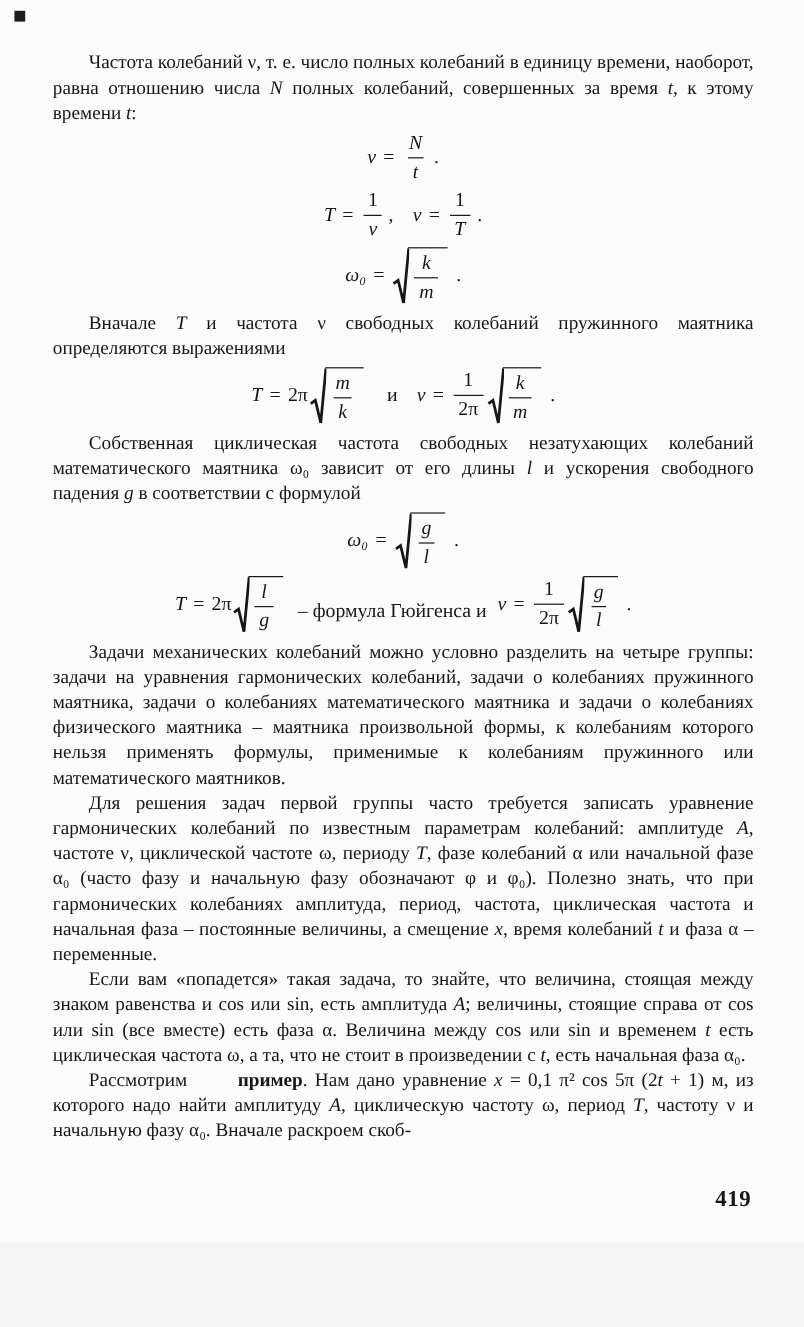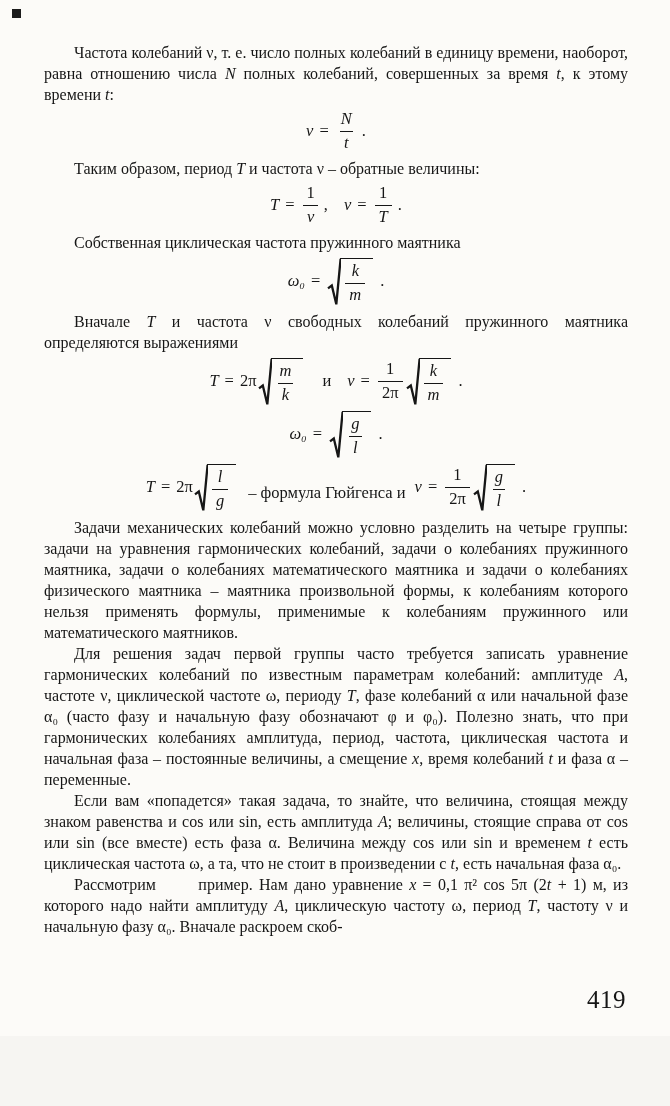--- a/index.html
+++ b/index.html
@@ -15,21 +15,21 @@
     width: 670px; height: 1036px;
     background: #fcfbf8;
     padding: 42px 42px 0 44px;
     color: #161616;
     font-size: 16px;
     line-height: 21px;
   }
   .speck { position: absolute; left: 12px; top: 9px; width: 9px; height: 9px; background: #1c1c1c; }
   .para { margin: 0; text-align: justify; text-indent: 30px; }
   .it { font-style: italic; }
-  .bd { font-weight: normal; margin-left: 36px; }
+  .bd { font-weight: bold; margin-left: 36px; }
 
   .formula {
     display: flex; justify-content: center; align-items: center;
     margin: 5px 0; font-size: 16.5px; line-height: 1.15; text-indent: 0;
     white-space: nowrap;
   }
   .tok { display: inline-block; }
   .op  { padding: 0 6px; }
   .dot { padding-left: 4px; }
   .sep { padding: 0 16px 0 3px; }
@@ -48,61 +48,59 @@
     padding-left: 13px; margin: 0 3px 0 1px;
   }
   .radsign { position: absolute; left: 0; top: 0; width: 14px; height: 100%; }
   .radicand {
     border-top: 1.6px solid #161616;
     padding: 3px 6px 1px 3px;
     display: inline-flex; align-items: center;
   }
   .page-number {
     position: absolute; right: 44px; bottom: 26px;
-    font-size: 25px; font-weight: normal; letter-spacing: 0.5px;
+    font-size: 19px; font-weight: bold; letter-spacing: 0.5px;
   }
 </style>
 </head>
 <body>
 
 <div class="page">
   <div class="speck"></div>
 
   <p class="para"><span>Частота колебаний ν, т. е. число полных колебаний в единицу времени, наоборот, равна отношению числа </span><span class="it">N</span><span> полных колебаний, совершенных за время </span><span class="it">t</span><span>, к этому времени </span><span class="it">t</span><span>:</span></p>
 
   <div class="formula">
     <span class="tok it">ν</span>
     <span class="tok op">=</span>
     <span class="frac">
       <span class="num it">N</span>
       <span class="den it">t</span>
     </span>
     <span class="tok dot">.</span>
   </div>
 
-  <p class="para"><span>Таким образом, период </span><span class="it">T</span><span> и частота ν – обратные величины:</span></p>
 
   <div class="formula">
     <span class="tok it">T</span>
     <span class="tok op">=</span>
     <span class="frac">
       <span class="num">1</span>
       <span class="den it">ν</span>
     </span>
     <span class="tok sep">,</span>
     <span class="tok it">ν</span>
     <span class="tok op">=</span>
     <span class="frac">
       <span class="num">1</span>
       <span class="den it">T</span>
     </span>
     <span class="tok dot">.</span>
   </div>
 
-  <p class="para"><span>Собственная циклическая частота пружинного маятника</span></p>
 
   <div class="formula">
     <span class="tok it">ω₀</span>
     <span class="tok op">=</span>
     <span class="sqrt">
       <svg class="radsign" viewBox="0 0 14 60" preserveAspectRatio="none" aria-hidden="true">
           <path d="M1 38 L4.8 34.5 L9.3 58 L13.6 1.2" fill="none" stroke="#161616" stroke-width="2.3" vector-effect="non-scaling-stroke"></path>
         </svg>
       <span class="radicand">
         <span class="frac">
@@ -145,20 +143,21 @@
       <span class="radicand">
         <span class="frac">
           <span class="num it">k</span>
           <span class="den it">m</span>
         </span>
       </span>
     </span>
     <span class="tok dot">.</span>
   </div>
 
+  <p class="para"><span>Собственная циклическая частота свободных незатухающих колебаний математического маятника ω₀ зависит от его длины </span><span class="it">l</span><span> и ускорения свободного падения </span><span class="it">g</span><span> в соответствии с формулой</span></p>
 
   <div class="formula">
     <span class="tok it">ω₀</span>
     <span class="tok op">=</span>
     <span class="sqrt">
       <svg class="radsign" viewBox="0 0 14 60" preserveAspectRatio="none" aria-hidden="true">
           <path d="M1 38 L4.8 34.5 L9.3 58 L13.6 1.2" fill="none" stroke="#161616" stroke-width="2.3" vector-effect="non-scaling-stroke"></path>
         </svg>
       <span class="radicand">
         <span class="frac">

